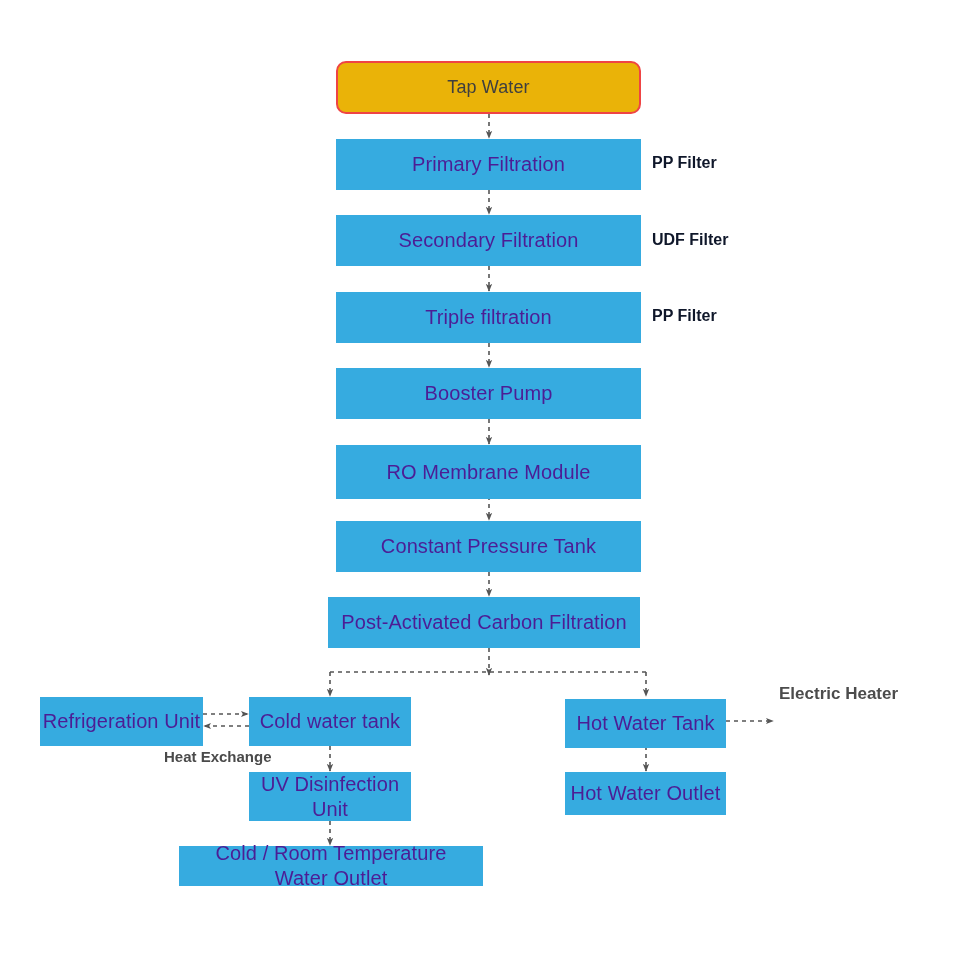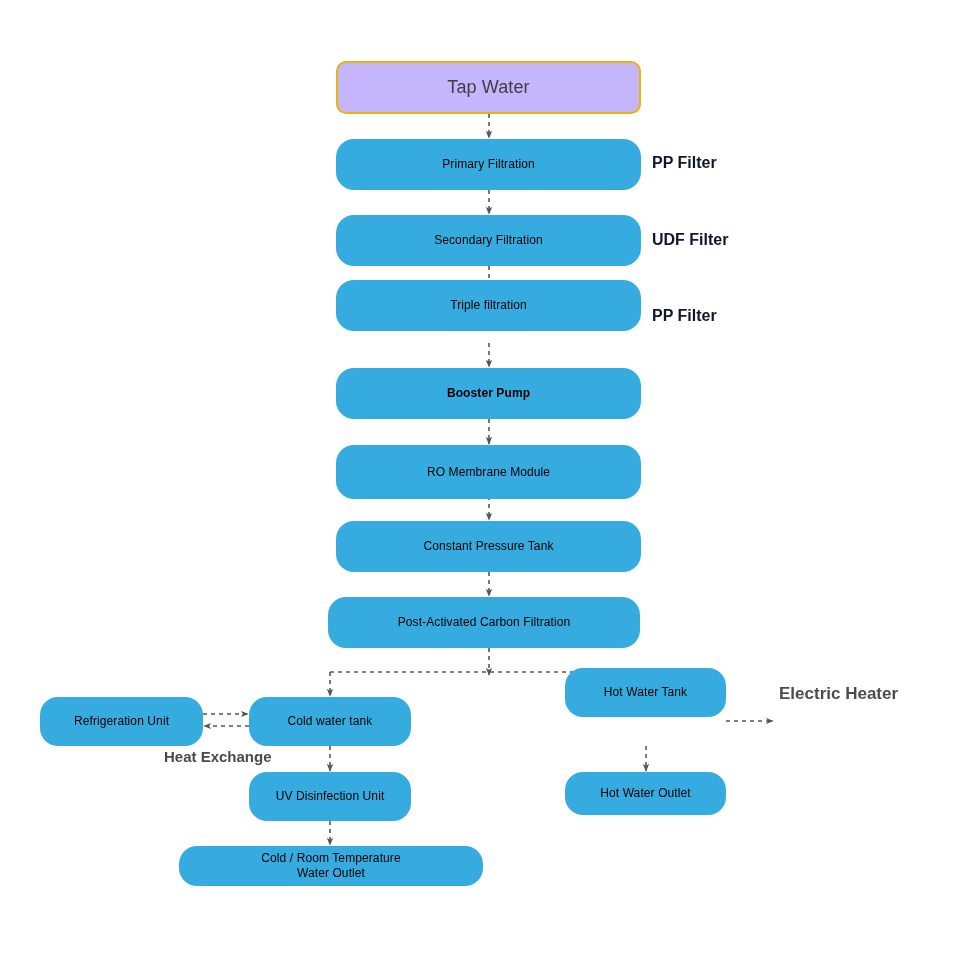--- a/index.html
+++ b/index.html
@@ -26,31 +26,31 @@
     height: 969px;
     pointer-events: none;
   }
   .node {
     position: absolute;
     box-sizing: border-box;
     display: flex;
     align-items: center;
     justify-content: center;
     text-align: center;
-    border-radius: 18px;
-    color: #000000;
+    border-radius: 0;
+    color: #4c1d95;
     background: #36ABE0;
-    font-size: 12px;
+    font-size: 20px;
     line-height: 1.25;
     letter-spacing: 0.1px;
     white-space: pre-line;
   }
   .node.source {
-    background: #c4b5fd;
-    border: 2px solid #eab308;
+    background: #eab308;
+    border: 2px solid #ef4444;
     color: #3f3f3f;
     border-radius: 10px;
     font-size: 18px;
   }
   .side-label {
     position: absolute;
     color: #0f172a;
     font-size: 16px;
     font-weight: 700;
     white-space: nowrap;
@@ -106,35 +106,35 @@
       <line x1="726" y1="721" x2="773" y2="721" marker-end="url(#arrow)"></line>
     </g>
   </svg>
 
   <div class="node source" style="left:336px;top:61px;width:305px;height:53px;">Tap Water</div>
 
   <div class="node" style="left:336px;top:139px;width:305px;height:51px;">Primary Filtration</div>
 
   <div class="node" style="left:336px;top:215px;width:305px;height:51px;">Secondary Filtration</div>
 
-  <div class="node" style="left:336px;top:280px;width:305px;height:51px;">Triple filtration</div>
+  <div class="node" style="left:336px;top:292px;width:305px;height:51px;">Triple filtration</div>
 
-  <div class="node" style="left:336px;top:368px;width:305px;height:51px;font-weight:bold;">Booster Pump</div>
+  <div class="node" style="left:336px;top:368px;width:305px;height:51px;">Booster Pump</div>
 
   <div class="node" style="left:336px;top:445px;width:305px;height:54px;">RO Membrane Module</div>
 
   <div class="node" style="left:336px;top:521px;width:305px;height:51px;">Constant Pressure Tank</div>
 
   <div class="node" style="left:328px;top:597px;width:312px;height:51px;">Post-Activated Carbon Filtration</div>
 
   <div class="node" style="left:40px;top:697px;width:163px;height:49px;">Refrigeration Unit</div>
 
   <div class="node" style="left:249px;top:697px;width:162px;height:49px;">Cold water tank</div>
 
-  <div class="node" style="left:565px;top:668px;width:161px;height:49px;">Hot Water Tank</div>
+  <div class="node" style="left:565px;top:699px;width:161px;height:49px;">Hot Water Tank</div>
 
   <div class="node" style="left:249px;top:772px;width:162px;height:49px;">UV Disinfection Unit</div>
 
   <div class="node" style="left:565px;top:772px;width:161px;height:43px;">Hot Water Outlet</div>
 
   <div class="node" style="left:179px;top:846px;width:304px;height:40px;">Cold / Room Temperature
 Water Outlet</div>
 
   <div class="side-label" style="left:652px;top:154px;">PP Filter</div>
 

